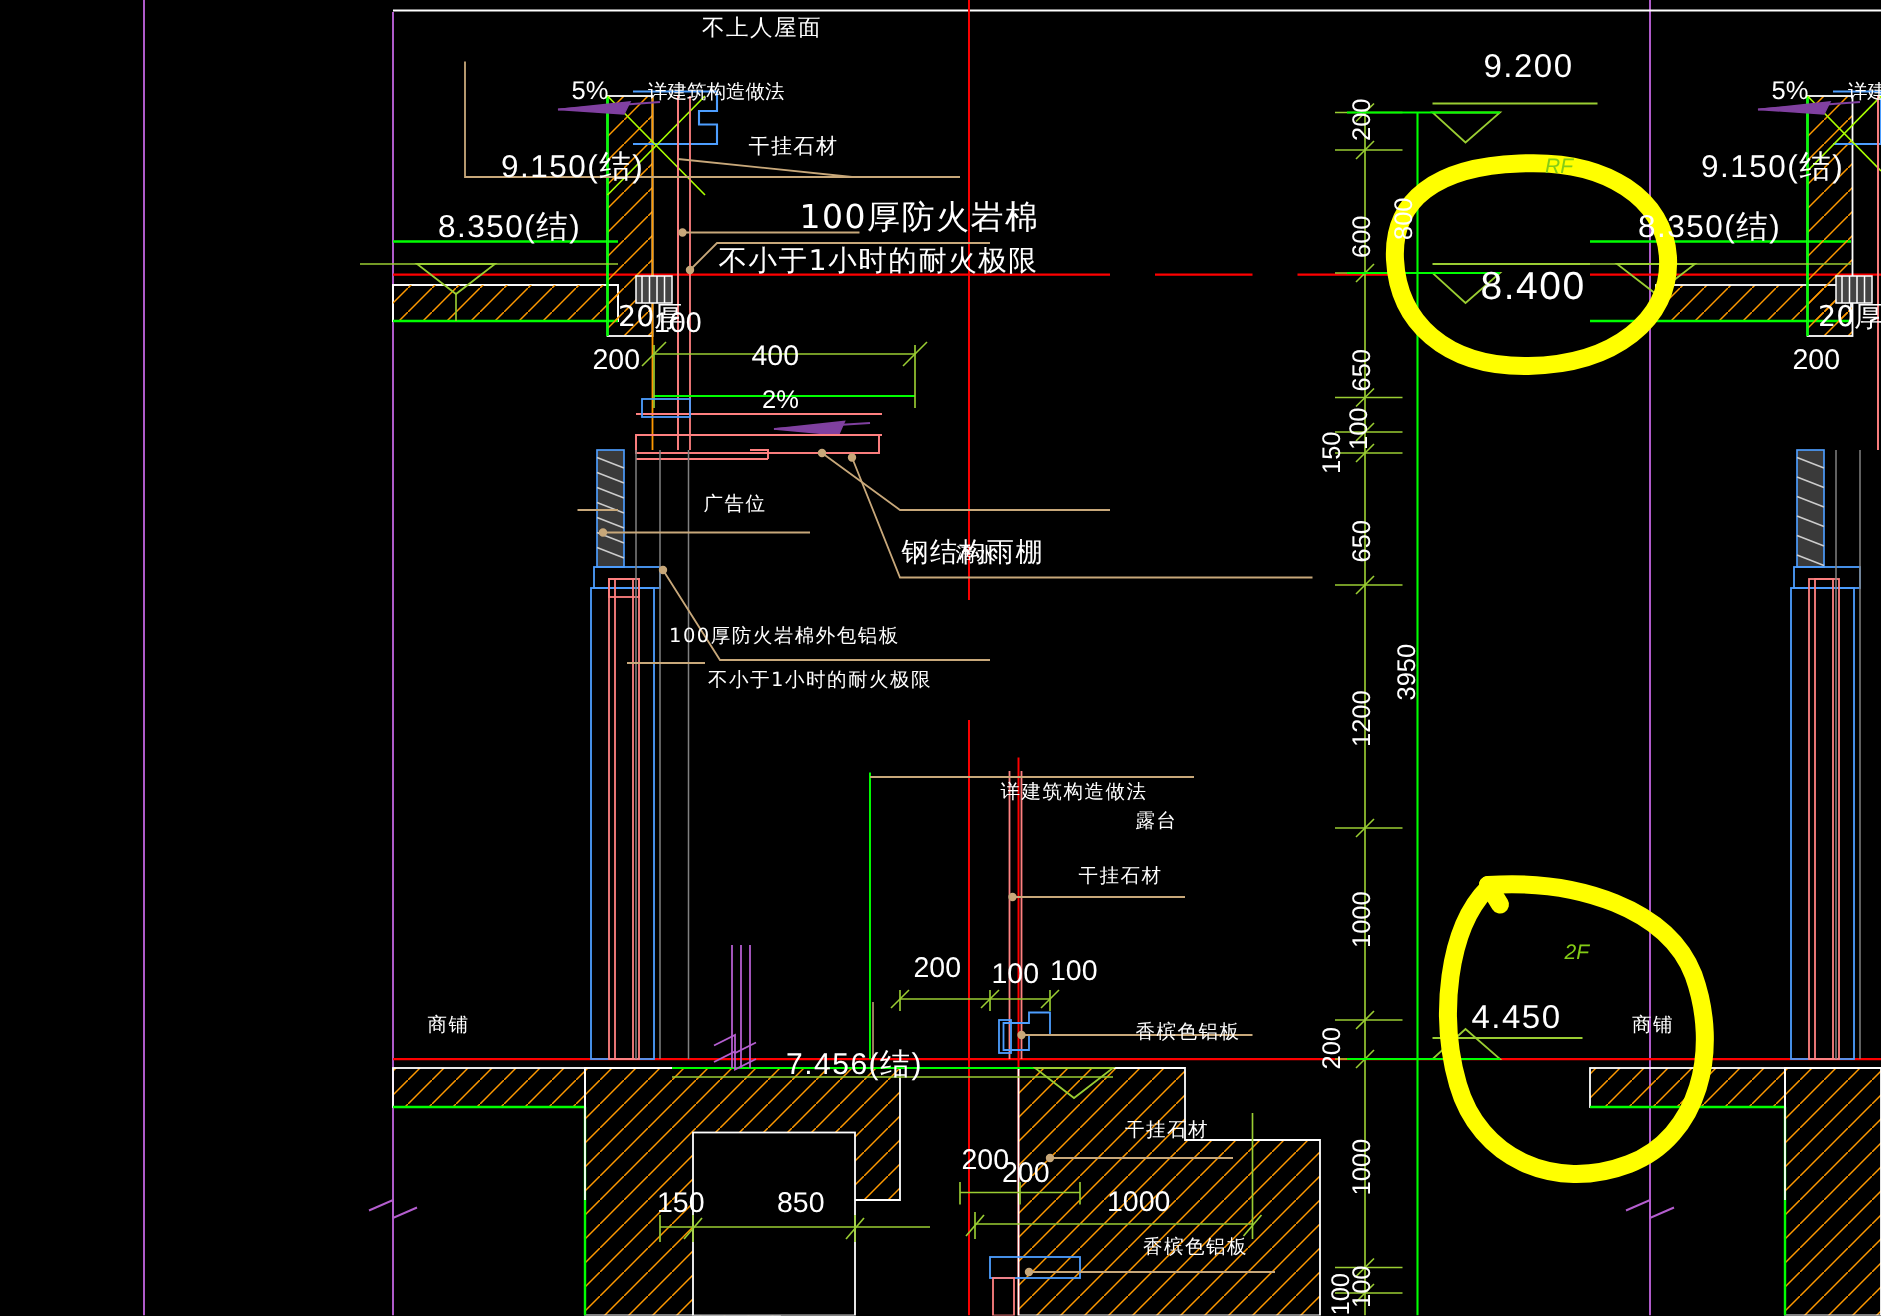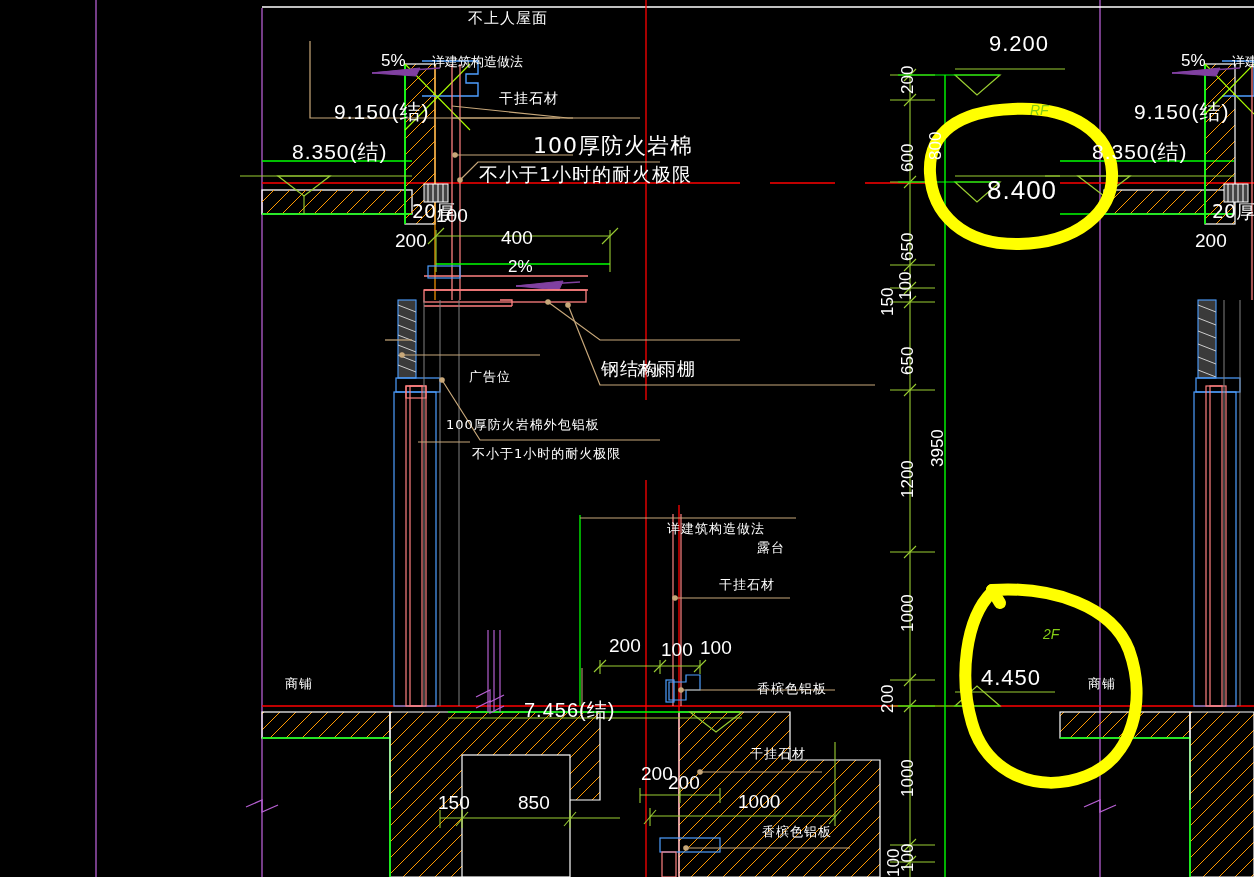--- a/index.html
+++ b/index.html
@@ -380,21 +380,21 @@
 
   <div class="txt" style="left:395px;top:231px;font-size:19px;">200</div>
   <div class="txt cn" style="left:412px;top:202px;font-size:19px;">20厚</div>
   <div class="txt" style="left:436px;top:206px;font-size:19px;">100</div>
   <div class="txt" style="left:501px;top:228px;font-size:19px;">400</div>
   <div class="txt" style="left:508px;top:258px;font-size:17px;">2%</div>
 
   <div class="txt" style="left:1195px;top:231px;font-size:19px;">200</div>
   <div class="txt cn" style="left:1212px;top:202px;font-size:19px;">20厚</div>
 
-  <div class="txt cn" style="left:469px;top:330px;font-size:13px;letter-spacing:1px;margin-top:40px;">广告位</div>
+  <div class="txt cn" style="left:469px;top:330px;font-size:13px;letter-spacing:1px;">广告位</div>
   <div class="txt cn" style="left:637px;top:318px;font-size:13px;letter-spacing:1px;margin-top:46px;">滴水</div>
   <div class="txt cn" style="left:601px;top:360px;font-size:18px;letter-spacing:1px;">钢结构雨棚</div>
   <div class="txt cn" style="left:446px;top:418px;font-size:13px;letter-spacing:1px;">100厚防火岩棉外包铝板</div>
   <div class="txt cn" style="left:472px;top:447px;font-size:13px;letter-spacing:1px;">不小于1小时的耐火极限</div>
 
   <div class="txt cn" style="left:757px;top:497px;font-size:13px;letter-spacing:1px;margin-top:44px;">露台</div>
   <div class="txt cn" style="left:667px;top:522px;font-size:13px;letter-spacing:1px;">详建筑构造做法</div>
   <div class="txt cn" style="left:719px;top:578px;font-size:13px;letter-spacing:1px;">干挂石材</div>
   <div class="txt cn" style="left:757px;top:682px;font-size:13px;letter-spacing:1px;">香槟色铝板</div>
   <div class="txt cn" style="left:750px;top:747px;font-size:13px;letter-spacing:1px;">干挂石材</div>

